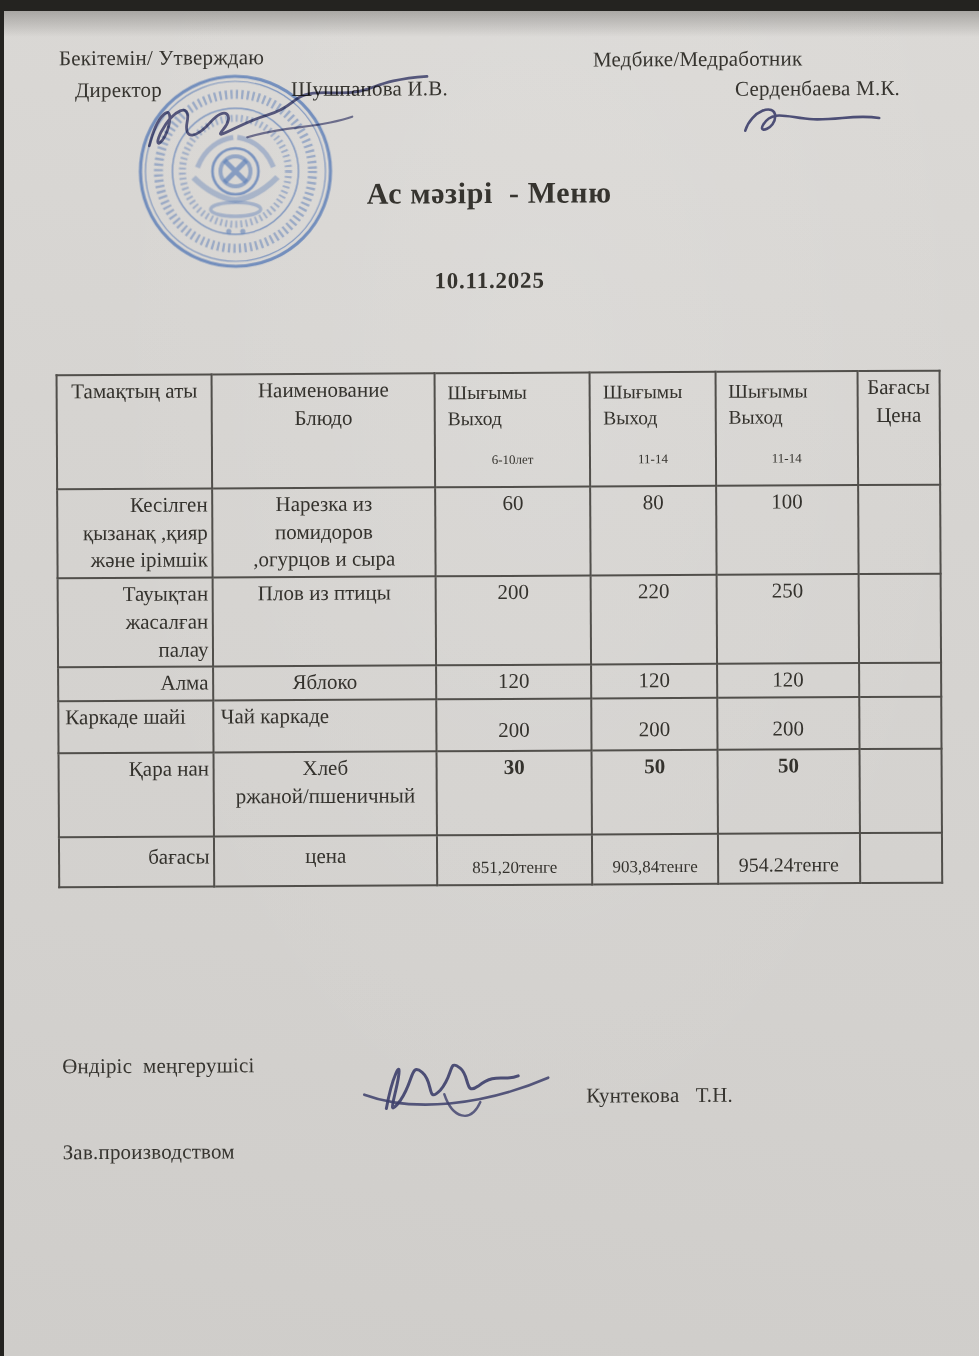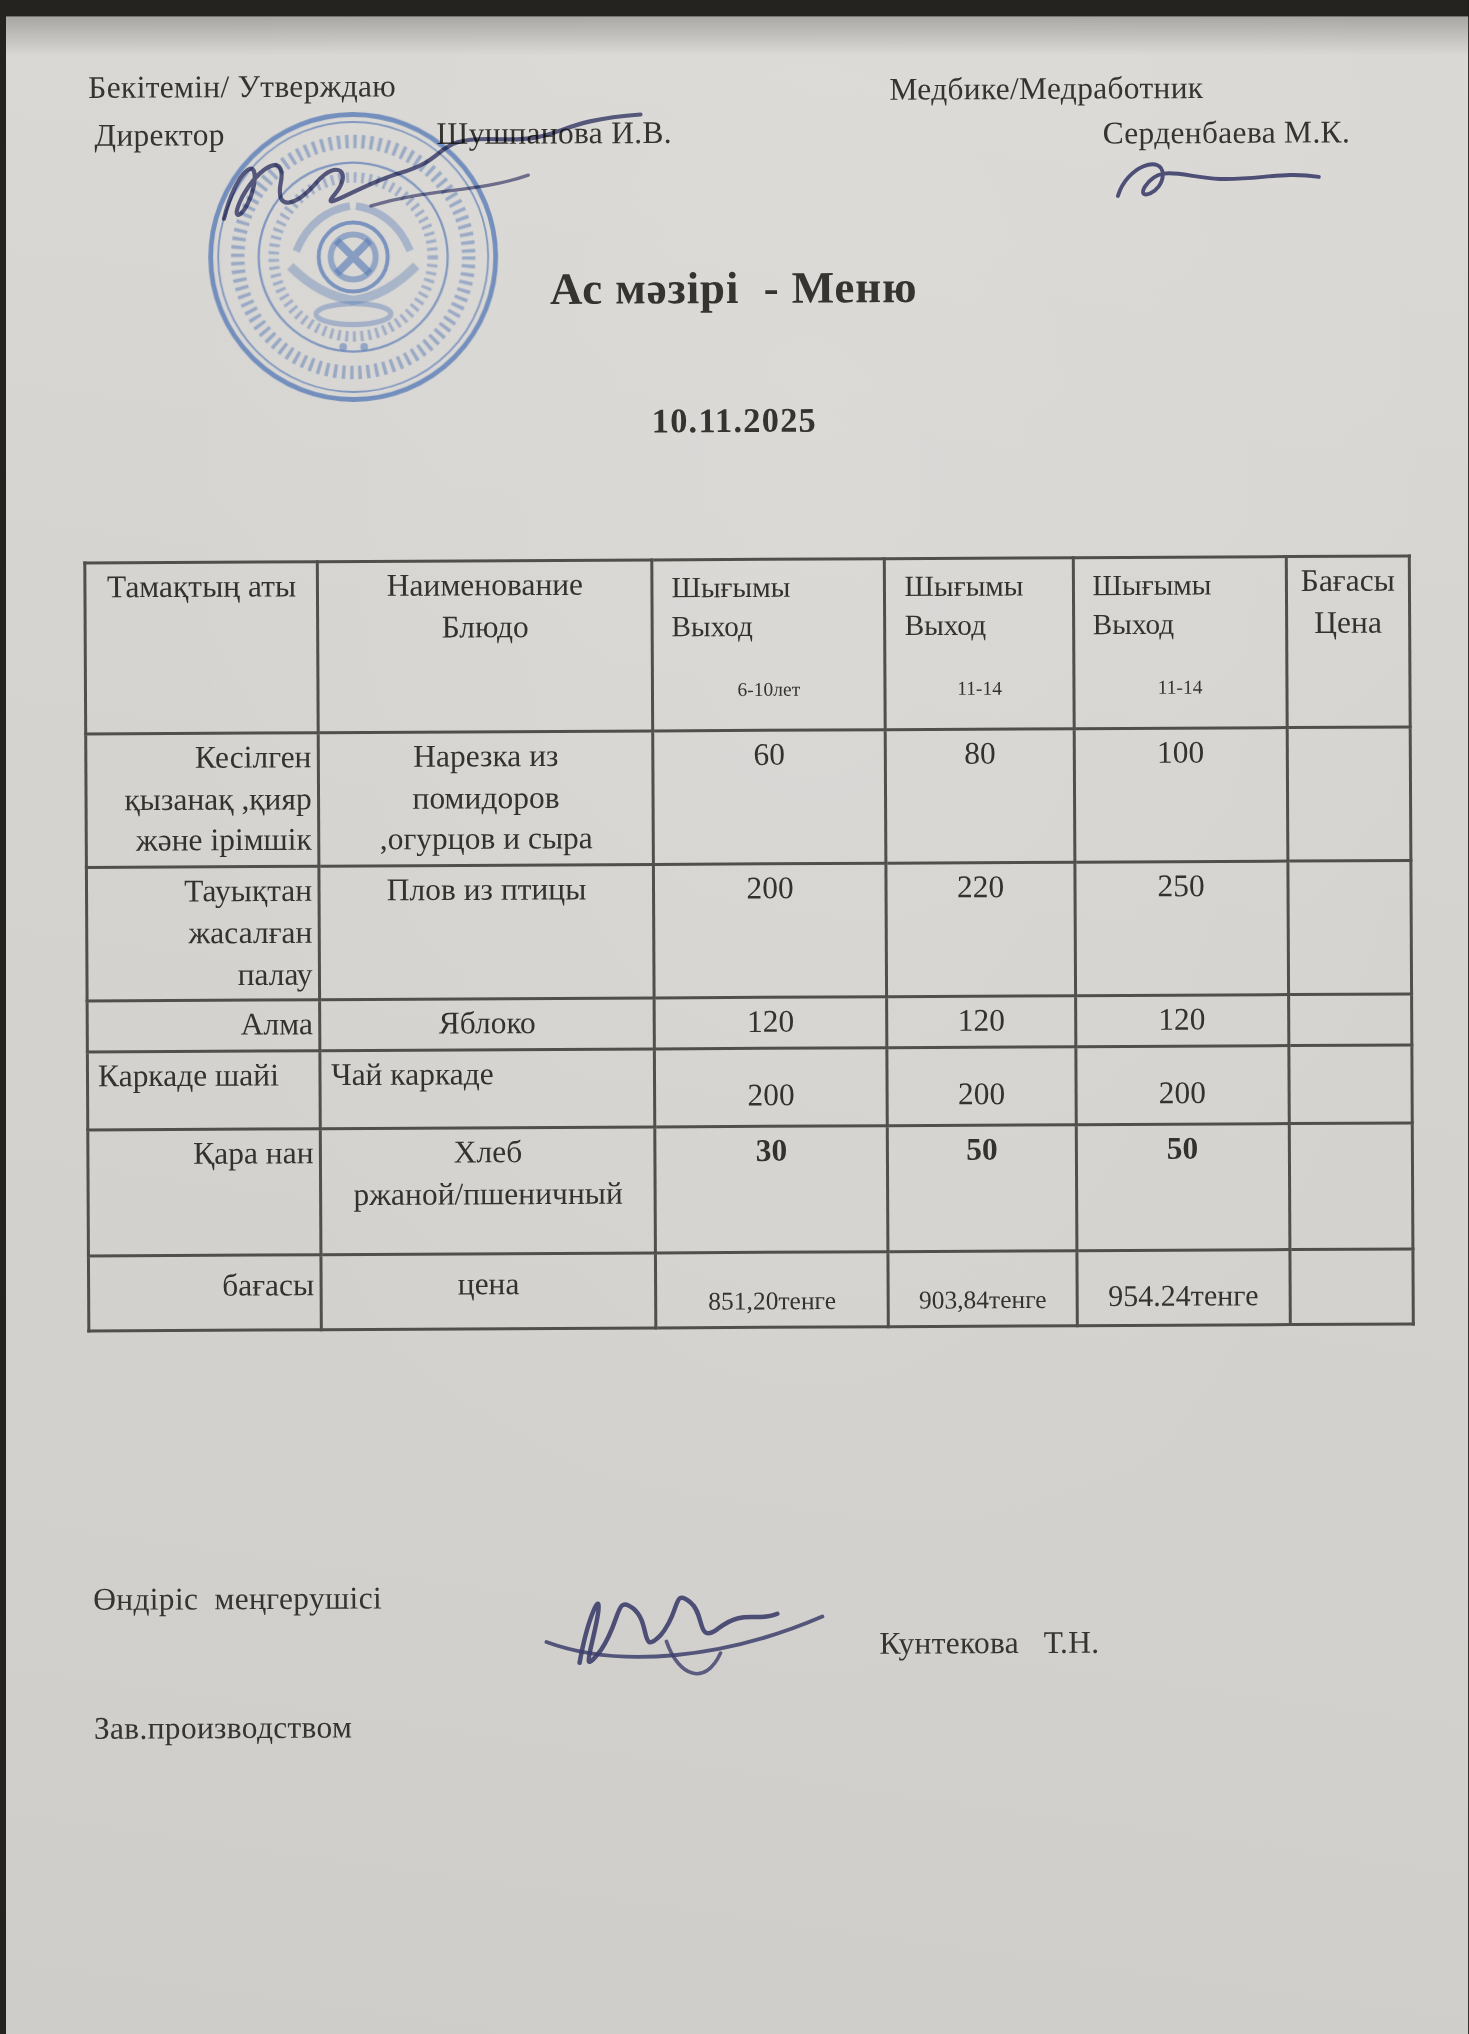--- a/index.html
+++ b/index.html
@@ -49,21 +49,21 @@
   tr.r6 .c-kk,tr.r6 .c-ru{padding-top:6px;}
 </style>
 </head>
 <body>
 
 <div class="photo">
   <div class="paper"></div>
   <div class="doc">
 
     <div class="abs tline" style="left:60px;top:44px;">Бекітемін/ Утверждаю</div>
-    <div class="abs tline" style="left:64px;top:76px;">Директор</div>
+    <div class="abs tline" style="left:76px;top:76px;">Директор</div>
     <div class="abs tline" style="left:292px;top:76px;">Шушпанова И.В.</div>
 
     <div class="abs tline" style="left:594px;top:48px;">Медбике/Медработник</div>
     <div class="abs tline" style="left:700px;top:78px;margin-left:36px;">Серденбаева М.К.</div>
 
     <svg class="abs stamp" style="left:136px;top:64px;" width="200" height="212" viewBox="0 0 200 212">
       <g stroke="#4f74b4" fill="none">
         <circle cx="100" cy="106" r="95" stroke-width="3.2" opacity="0.8"></circle>
         <circle cx="100" cy="106" r="90" stroke-width="1.2" opacity="0.7"></circle>
         <circle cx="100" cy="106" r="63" stroke-width="1.5" opacity="0.7"></circle>

